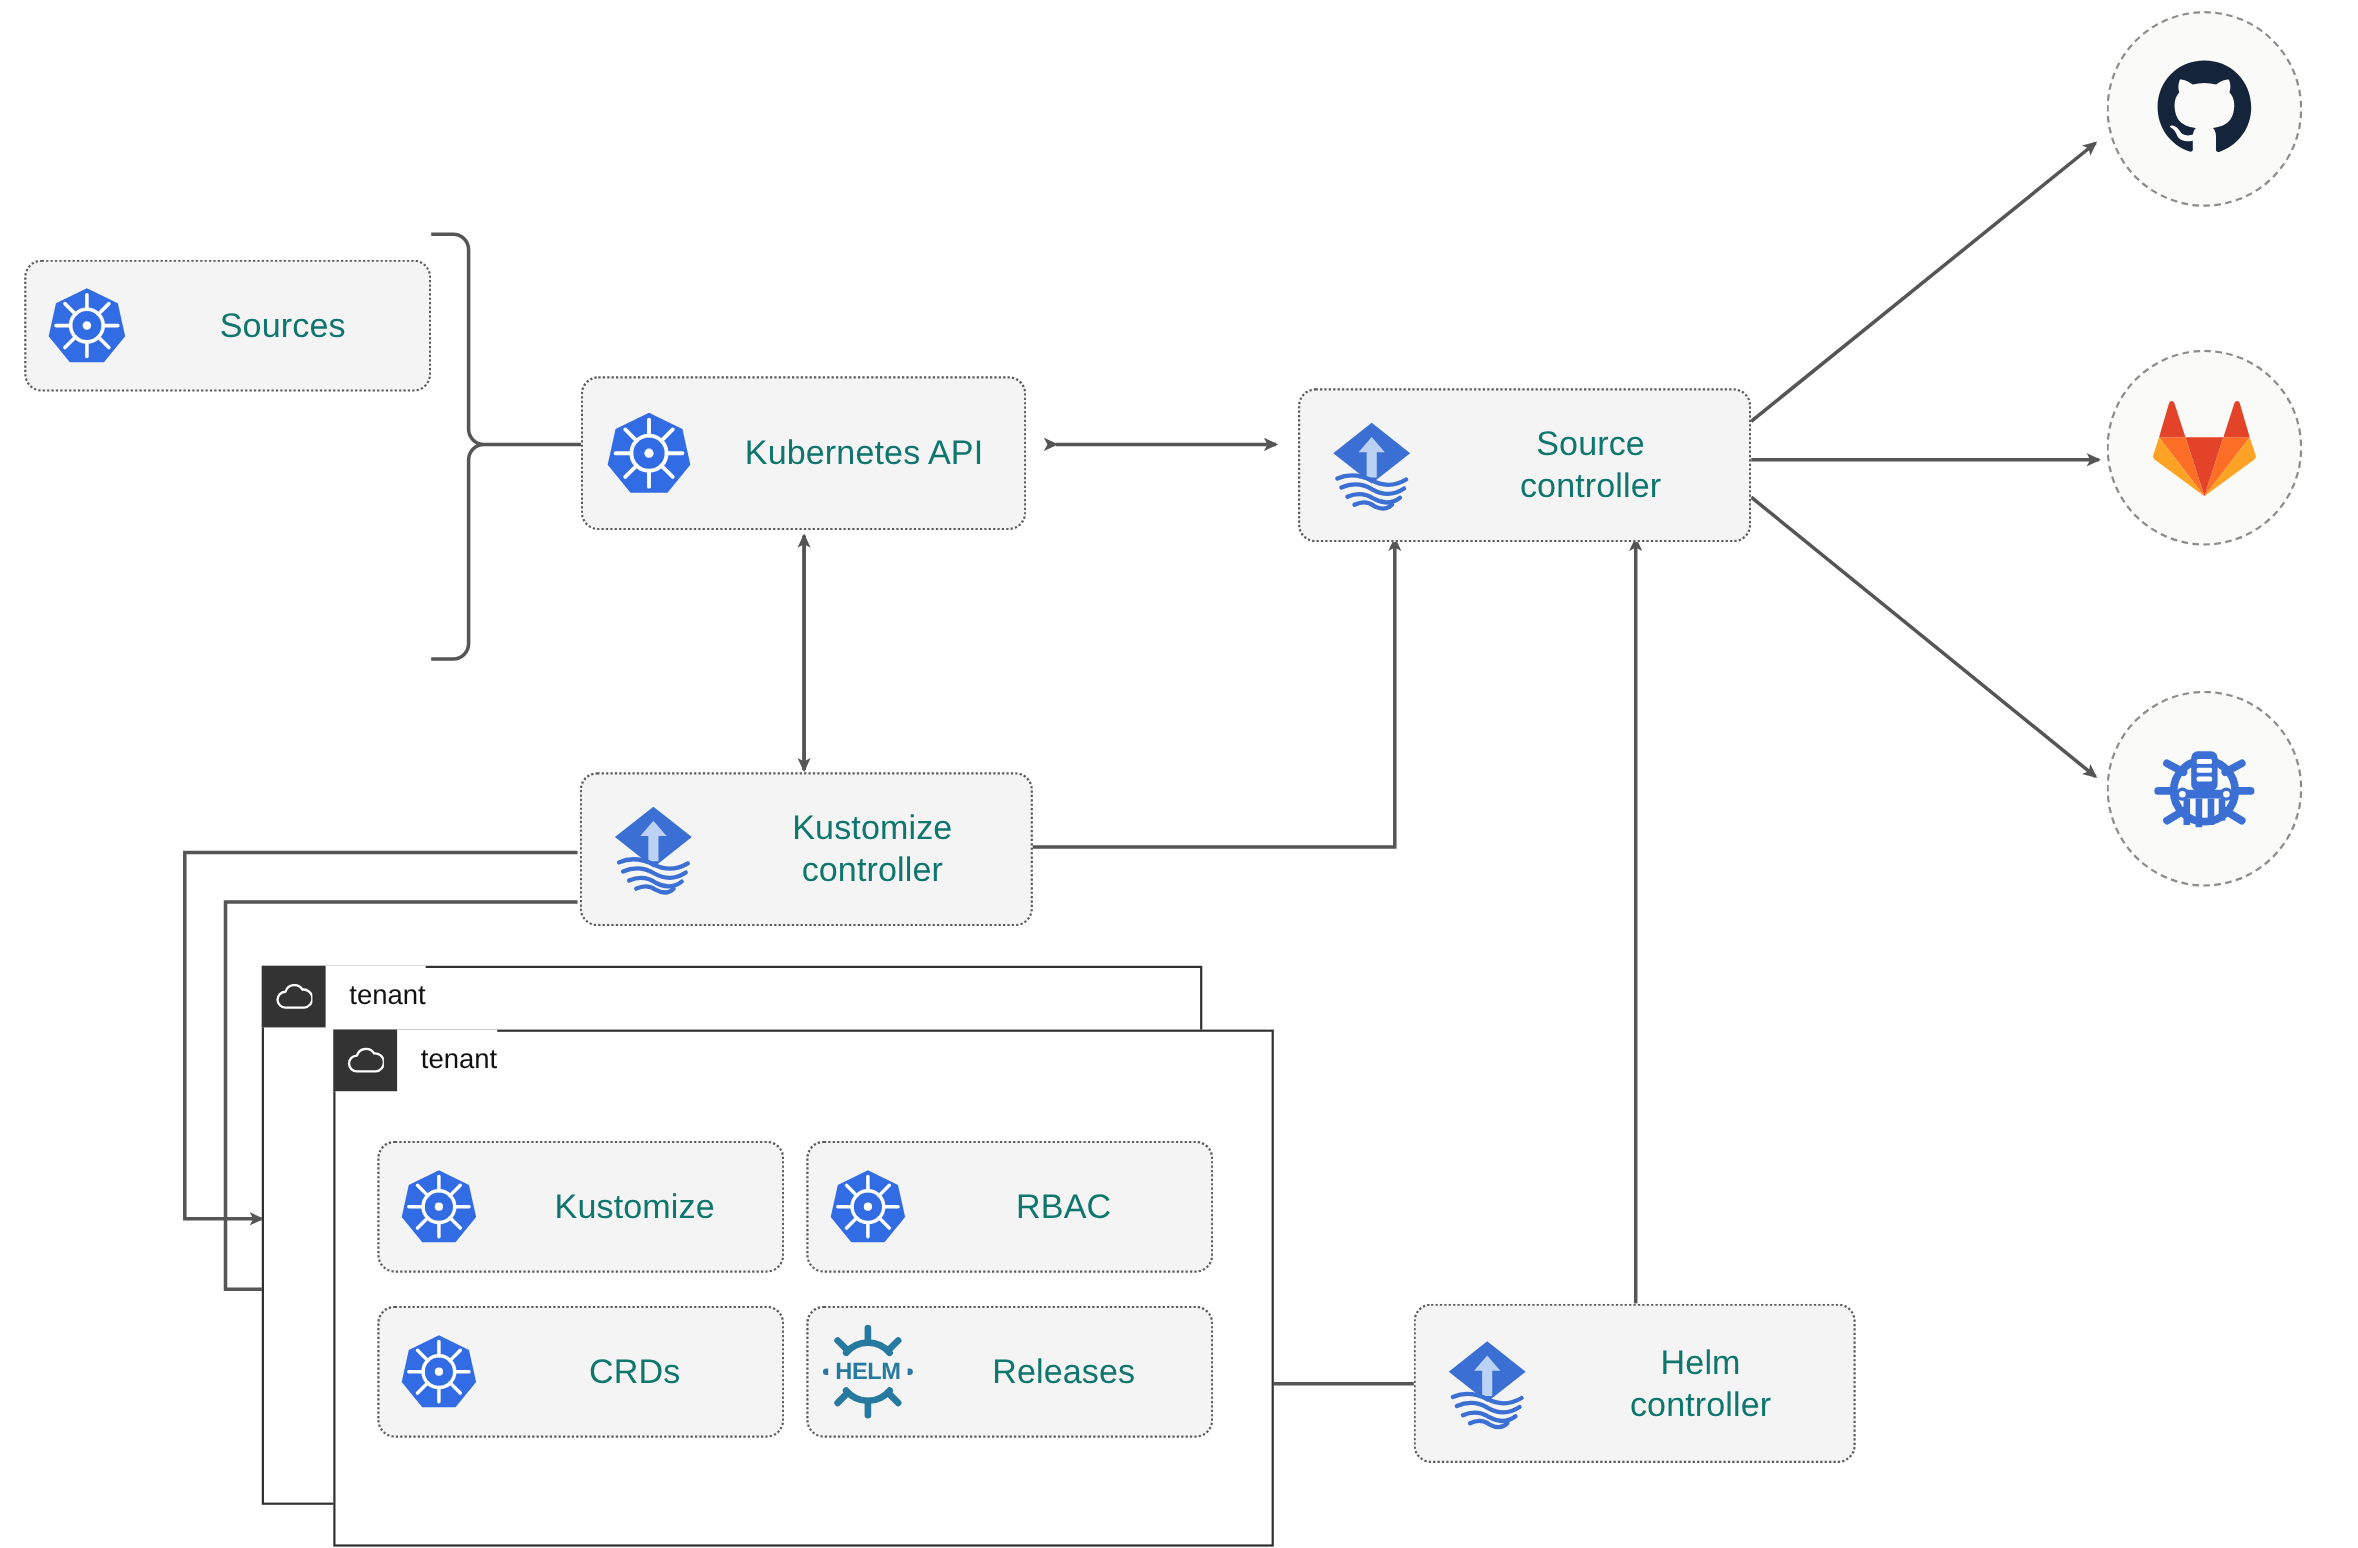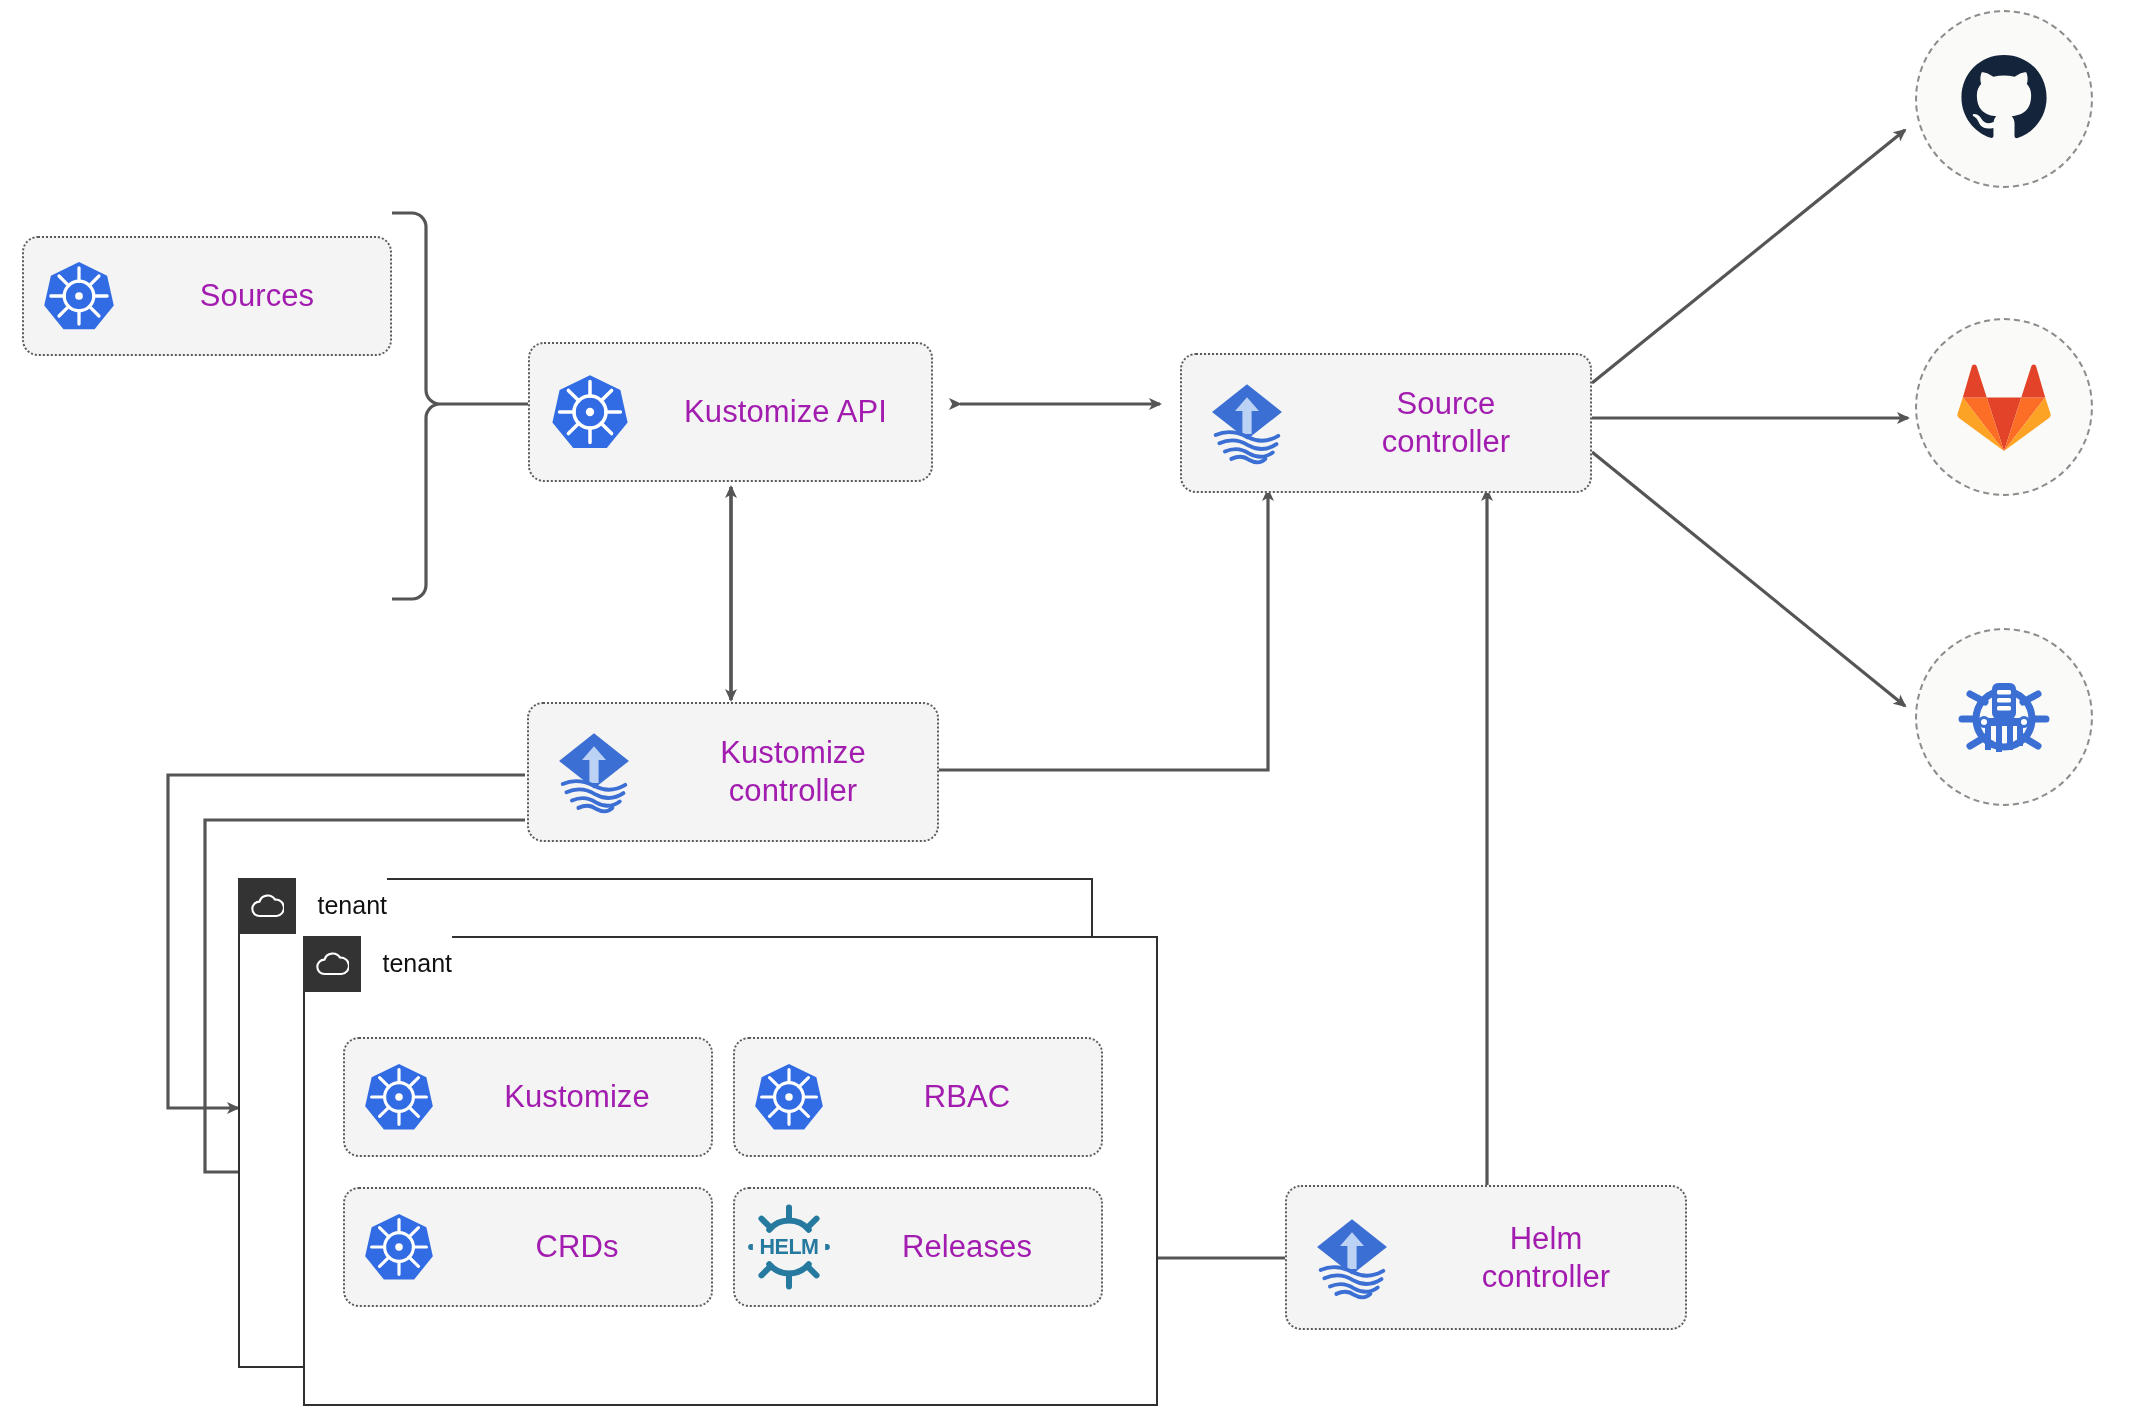--- a/index.html
+++ b/index.html
@@ -29,21 +29,21 @@
     align-items:center;
     z-index:5;
   }
   .node .ico{
     flex:0 0 auto;
     display:flex;align-items:center;justify-content:center;
   }
   .node .lbl{
     flex:1 1 auto;
     text-align:center;
-    color:#a21caf;
+    color:#0f766e;
     font-size:31px;
     line-height:1.22;
     letter-spacing:.1px;
     white-space:pre-line;
     padding-right:10px;
   }
   
   .endpoint{
     position:absolute;
     box-sizing:border-box;
@@ -169,21 +169,21 @@
       <svg width="80" height="80" viewBox="0 0 100 100">
         <path d="M50,4 L88,22.5 L97,63 L71,95 L29,95 L3,63 L12,22.5 Z" fill="#326ce5"></path>
         <g fill="none" stroke="#ffffff" stroke-width="4.4" stroke-linecap="round">
           <circle cx="50" cy="50" r="20"></circle>
           <path d="M50,12 V30 M50,70 V88 M12,50 H30 M70,50 H88
                    M23,23 L36,36 M64,64 L77,77 M77,23 L64,36 M36,64 L23,77"></path>
         </g>
         <circle cx="50" cy="50" r="5.2" fill="#ffffff"></circle>
       </svg>
     </span>
-    <span class="lbl">Kustomize API</span>
+    <span class="lbl">Kubernetes API</span>
   </div>
 
   <div class="node" style="left:1180px;top:353px;width:412px;height:140px;">
     <span class="ico" style="width:130px;">
       <svg width="92" height="92" viewBox="0 0 100 100">
         <path d="M50,8 L88,38 L50,68 L12,38 Z" fill="#3b6fd4"></path>
         <path d="M50,22 L63,37 L55,37 L55,62 L45,62 L45,37 L37,37 Z" fill="#bcd2f5"></path>
         <g stroke="#3b6fd4" stroke-width="4.2" fill="none" stroke-linecap="round">
           <path d="M16,63 q16,-7 34,2 q17,9 34,-1"></path>
           <path d="M20,72 q16,-7 31,2 q16,9 31,-1"></path>

